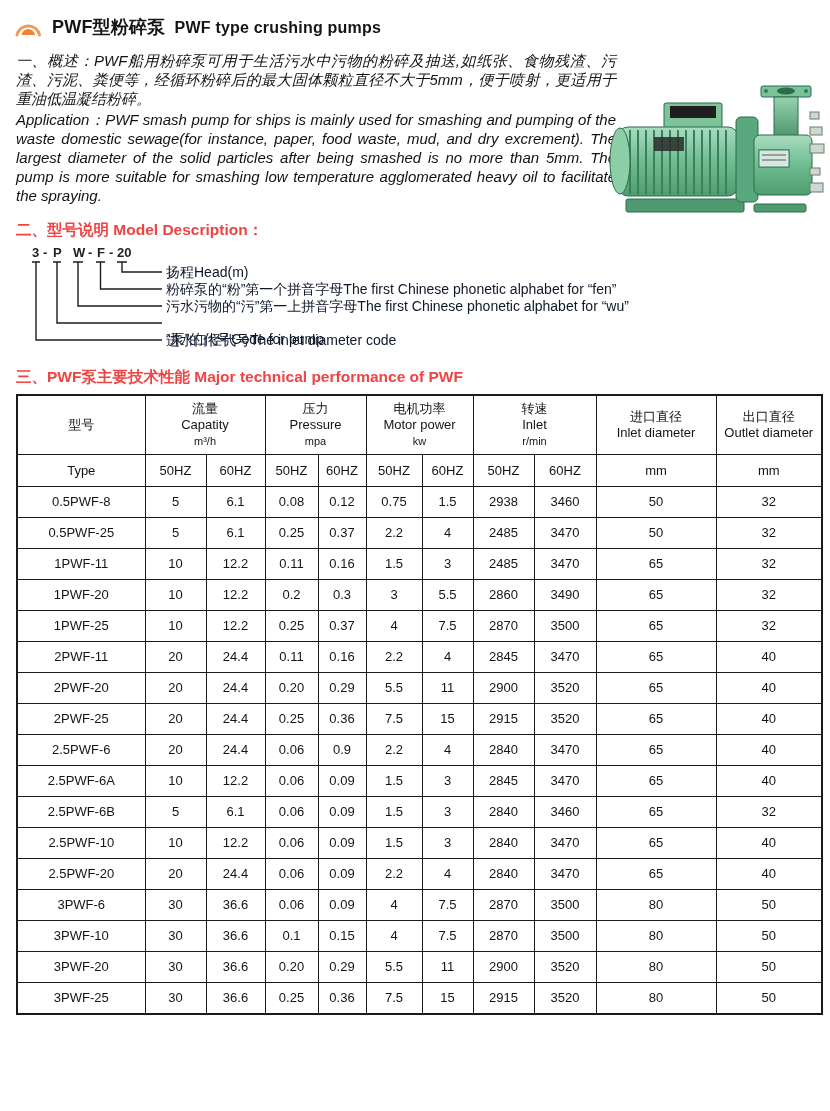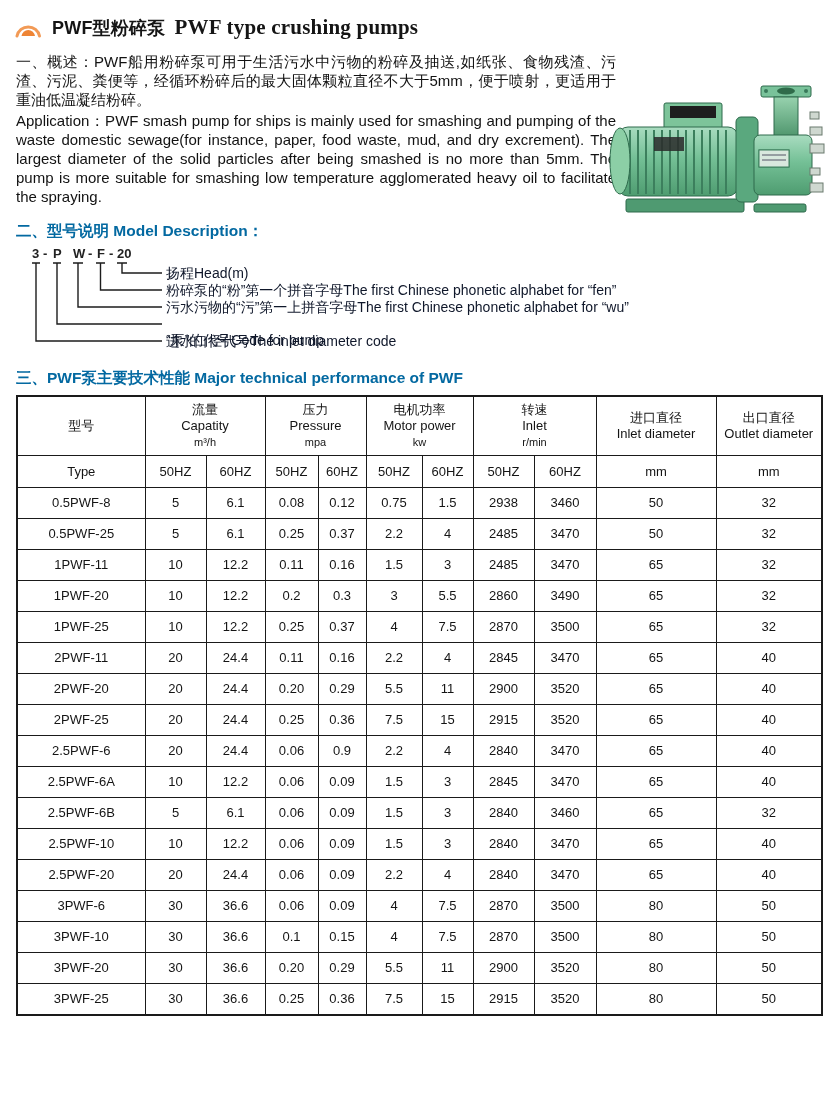--- a/index.html
+++ b/index.html
@@ -5,28 +5,28 @@
   html,body{margin:0;padding:0;background:#e8e8e8;}
   .page{
     width:830px;height:1111px;background:#ffffff;color:#151515;
     font-family:"Liberation Sans","DejaVu Sans",sans-serif;
     position:relative;overflow:hidden;margin:0 auto;
   }
   
   .hdr{display:flex;align-items:center;gap:9px;padding:15px 0 0 13px;}
   .hdr .logo{width:30px;height:24px;flex:0 0 auto;}
   .titles{font-weight:bold;font-size:18px;letter-spacing:.2px;}
-  .titles .en{font-size:21px;margin-left:4px;font-family:Liberation Serif, serif;}
+  .titles .en{font-size:16px;margin-left:4px;}
   
-  .intro{margin:12px 16px 0 16px;width:600px;}
+  .intro{margin:12px 16px 0 16px;width:600px;font-style:italic;}
   .para{font-size:15px;line-height:19.2px;text-align:justify;margin:0;color:#121212;}
   .para+.para{margin-top:1px;}
   .pump{position:absolute;left:604px;top:80px;width:224px;height:140px;}
   
-  .sec-h{margin:14px 16px 0 16px;font-size:15.5px;font-weight:600;color:#0369a1;}
+  .sec-h{margin:14px 16px 0 16px;font-size:15.5px;font-weight:600;color:#ef4444;}
   
   .diagram{position:relative;height:108px;margin:4px 0 0 16px;}
   .diagram .code span{position:absolute;top:0;font-size:13px;font-weight:600;color:#222;}
   .diagram svg.lines{position:absolute;left:0;top:0;}
   .dlabel{position:absolute;left:150px;font-size:14px;line-height:17px;white-space:nowrap;color:#0f172a;}
   
   table.perf{
     border-collapse:collapse;table-layout:fixed;width:798px;
     margin:6px 0 0 16px;border:2px solid #1a1a1a;
     font-size:13px;color:#141414;

